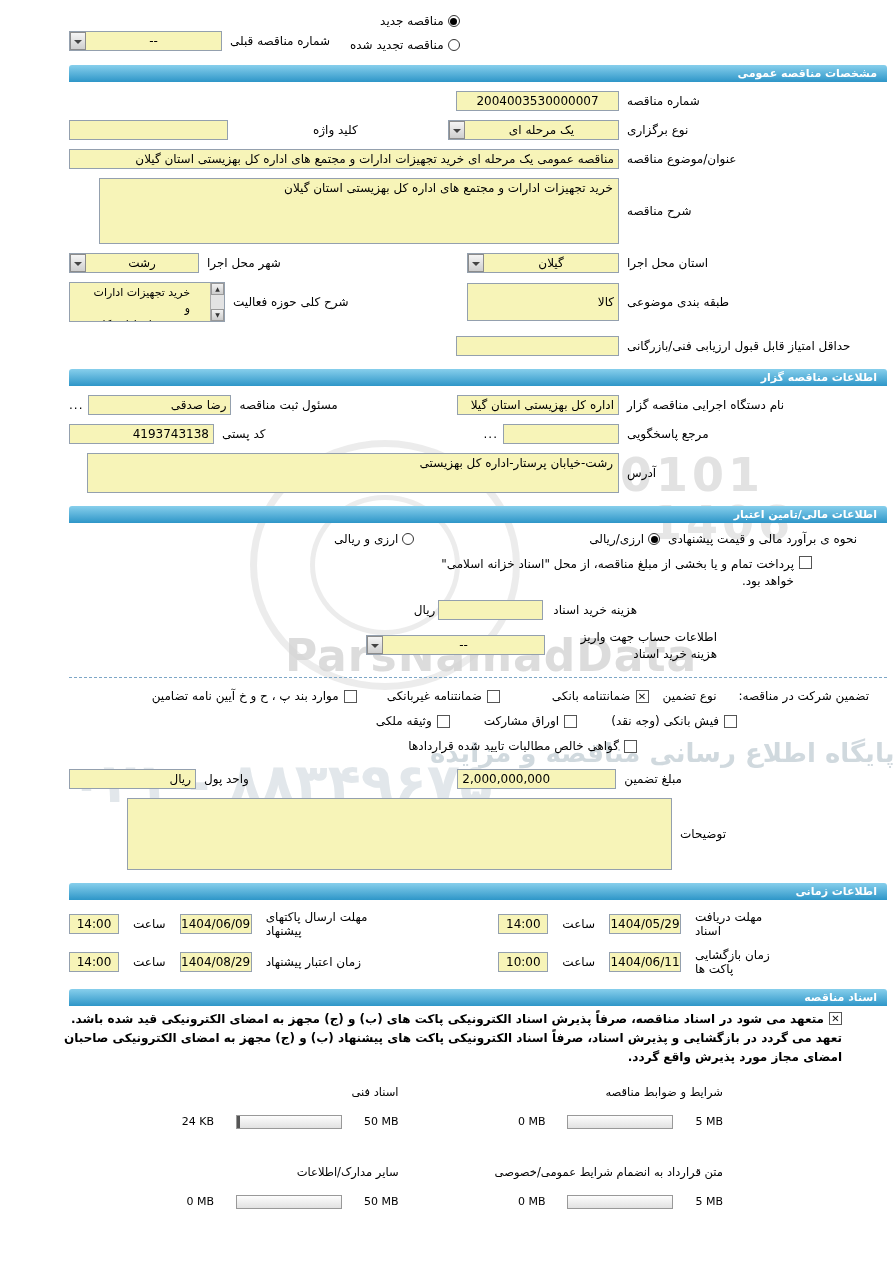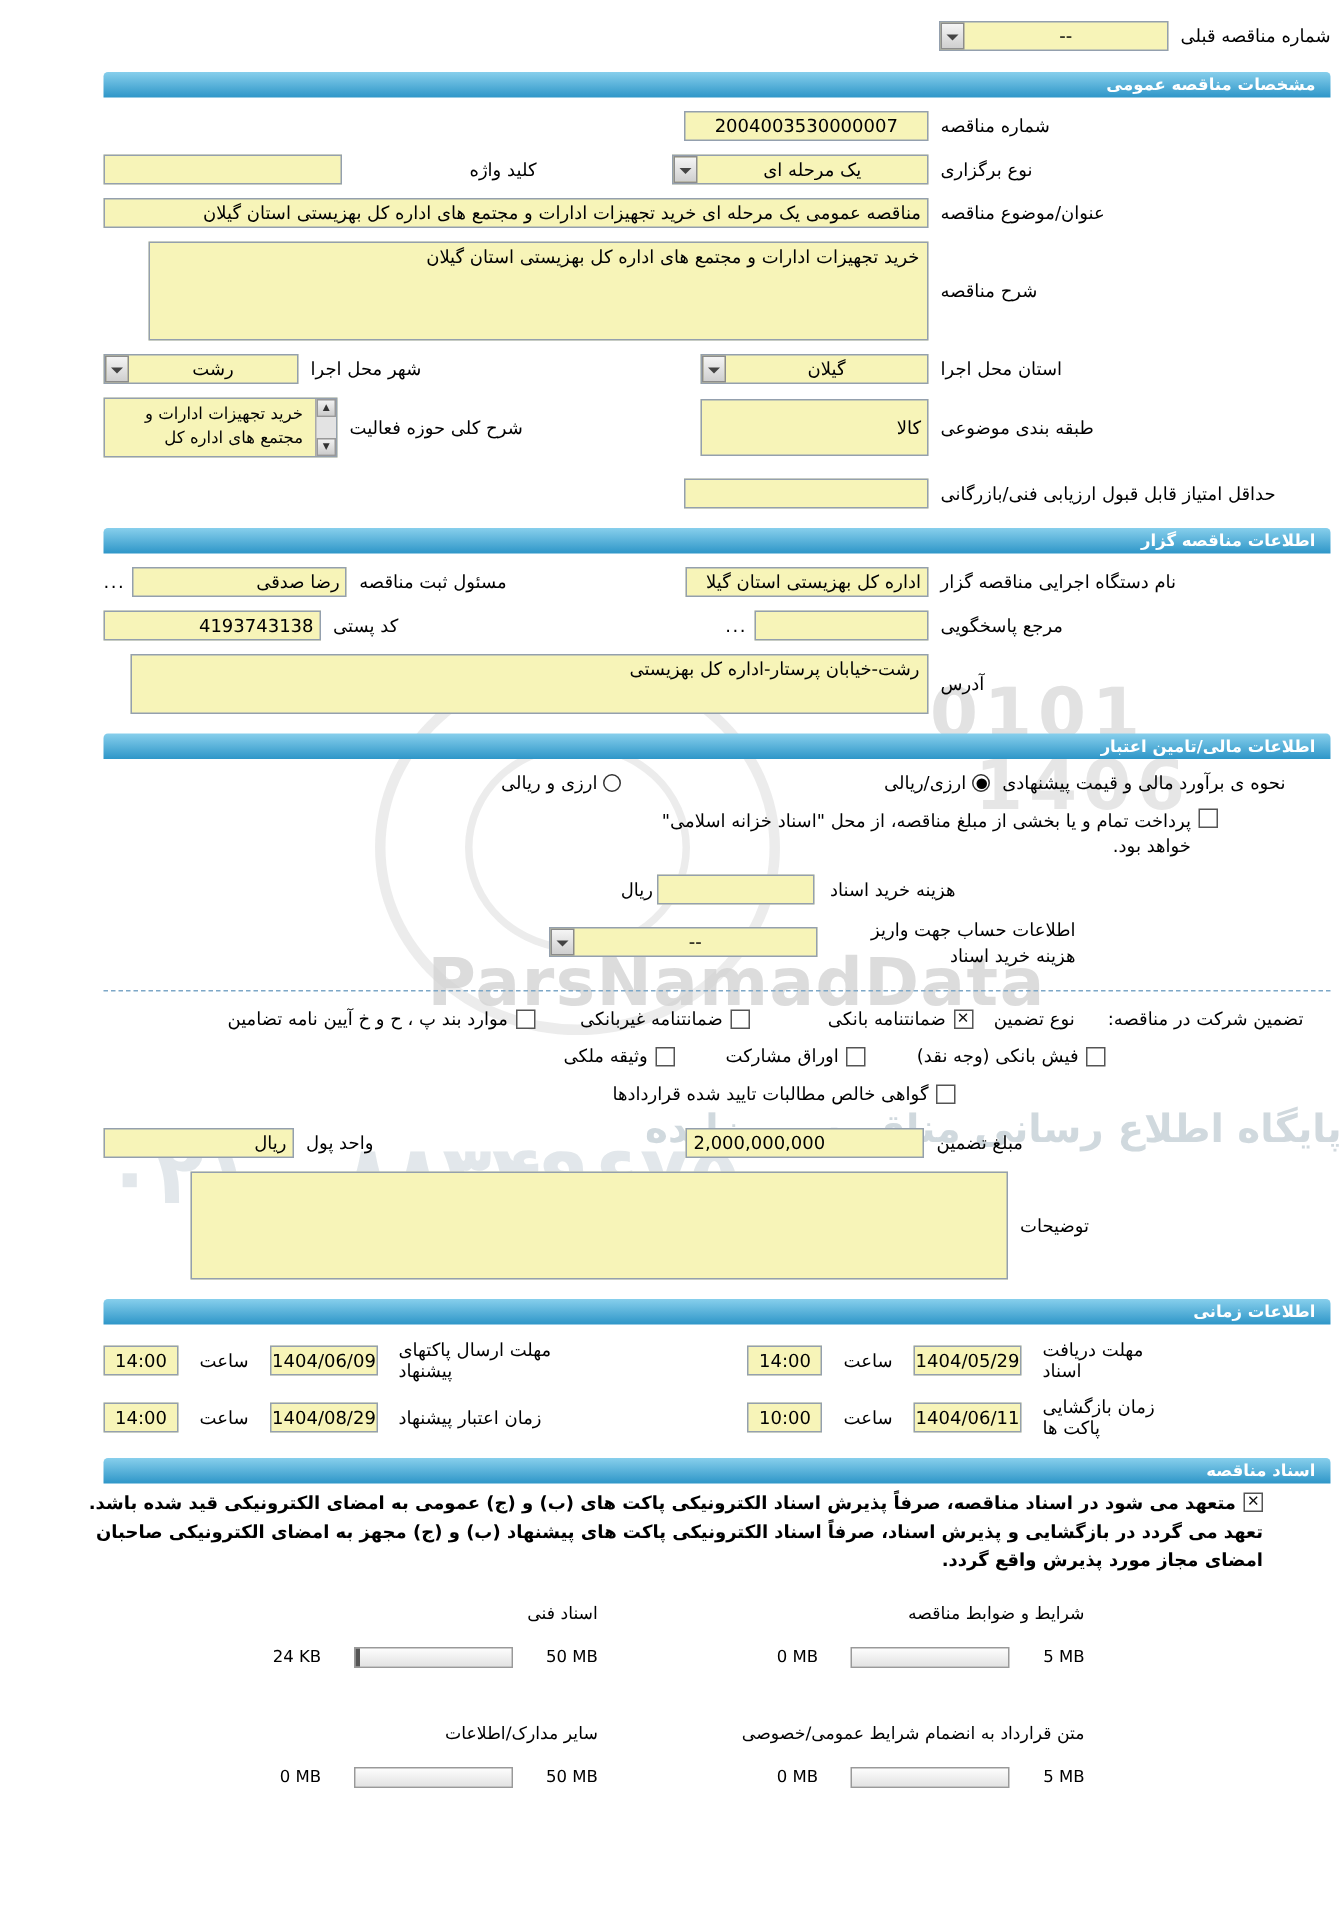--- a/index.html
+++ b/index.html
@@ -56,21 +56,21 @@
   .dots { margin-right:5px; letter-spacing:1px; }
 
   .dashed { border:0; border-top:1px dashed #7da7c7; margin:14px 0 10px; }
 
   
   .scrollbox { width:156px; height:40px; background:#f7f4b8; border:1px solid #94a0ae; display:flex; }
   .sb-track { width:14px; flex:none; background:#e3e3e3; border-left:1px solid #aaa;
               display:flex; flex-direction:column; justify-content:space-between; }
   .sb-btn { height:12px; background:linear-gradient(180deg,#f2f2f2,#cccccc); border:1px solid #999;
             font-size:6px; line-height:10px; text-align:center; color:#333; }
-  .sb-content { flex:1; padding:2px 8px; font-size:11px; line-height:16px; overflow:hidden; }
+  .sb-content { flex:1; padding:2px 20px; font-size:11px; line-height:16px; overflow:hidden; }
 
   
   .treasury { display:flex; align-items:flex-start; margin:10px 75px 10px 0; width:372px; }
   .treasury .txt { line-height:17px; }
   .g-row { display:flex; align-items:center; margin:11px 0; }
   .g-item { display:flex; align-items:center; white-space:nowrap; }
 
   
   .t-row { display:flex; align-items:center; margin:10px 0; column-gap:8px; padding-right:98px; }
   .t-lbl-r { width:100px; text-align:left; padding-left:6px; flex:none; }
@@ -109,20 +109,30 @@
     <div class="wm-fa">پایگاه اطلاع رسانی مناقصه و مزایده</div>
     <div class="wm-phone">۸۸۳۴۹۶۷۵ - ۰۲۱</div>
     <div class="wm-digits-a">0101</div>
     <div class="wm-digits-b">1406</div>
   </div>
 
   <div class="container">
 
 
     <div class="intro">
+      <div class="radio-col">
+        <div class="radio-line">
+          <span class="radio checked"></span>
+          <span>مناقصه جدید</span>
+        </div>
+        <div class="radio-line">
+          <span class="radio"></span>
+          <span>مناقصه تجدید شده</span>
+        </div>
+      </div>
       <div class="prev-pair">
         <span class="lp-lbl">شماره مناقصه قبلی</span>
         <div class="combo" style="width:153px">
           <span class="combo-val">--</span>
           <span class="combo-btn"></span>
         </div>
       </div>
     </div>
 
     <div class="sec">
@@ -404,21 +414,21 @@
     <div class="sec">
       <span>اسناد مناقصه</span>
     </div>
 
 
     <div class="commit">
       <div class="first">
         <span class="cb checked" style="margin-top:2px">
             <span class="mark">✕</span>
           </span>
-        <span>متعهد می شود در اسناد مناقصه، صرفاً پذیرش اسناد الکترونیکی پاکت های (ب) و (ج) عمومی به امضای الکترونیکی قید شده باشد.</span>
+        <span>متعهد می شود در اسناد مناقصه، صرفاً پذیرش اسناد الکترونیکی پاکت های (ب) و (ج) مجهز به امضای الکترونیکی قید شده باشد.</span>
       </div>
       <div>تعهد می گردد در بازگشایی و پذیرش اسناد، صرفاً اسناد الکترونیکی پاکت های پیشنهاد (ب) و (ج) مجهز به امضای الکترونیکی صاحبان امضای مجاز مورد پذیرش واقع گردد.</div>
     </div>
 
     <div class="up-grid">
       <div class="up-item">
         <span class="up-title">شرایط و ضوابط مناقصه</span>
         <div class="up-bar-row">
           <span>0 MB</span>
           <div class="up-bar">

